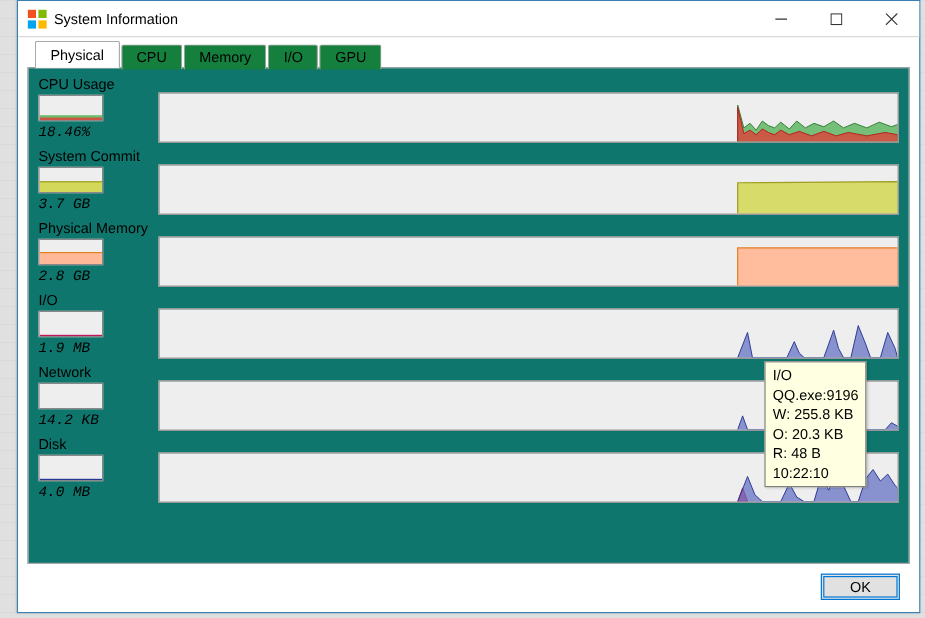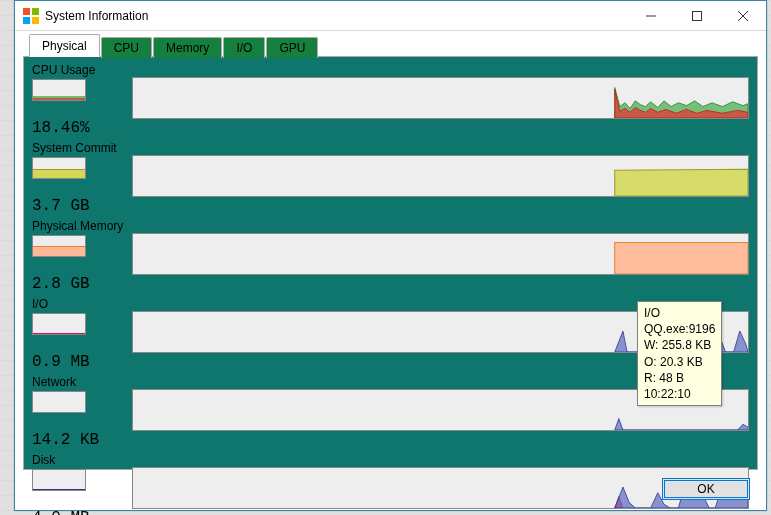--- a/index.html
+++ b/index.html
@@ -108,22 +108,23 @@
     background: #eeeeee;
     position: relative;
     overflow: hidden;
   }
   .thumb .fill {
     position: absolute;
     left: 0; right: 0; bottom: 0;
   }
   .metric-value {
     font-family: "Consolas", "Courier New", monospace;
-    font-size: 16px;
-    margin-top: 18px;
+    font-size: 12px;
+    margin-top: 2px;
+    font-style: italic;
   }
   .graph {
     flex: 1;
     height: 42px;
     border: 1px solid #888;
     background: #eeeeee;
     position: relative;
     overflow: hidden;
     margin-top: 14px;
   }
@@ -131,21 +132,21 @@
     position: absolute;
     inset: 0;
     width: 100%;
     height: 100%;
   }
   .btnbar {
     position: absolute;
     right: 16px; bottom: 10px;
   }
   .okbtn {
-    width: 88px;
+    width: 66px;
     padding: 3px 0;
     background: #e1e1e1;
     border: 1px solid #0078d7;
     outline: 1px solid #0078d7;
     outline-offset: -3px;
     text-align: center;
     font-size: 12px;
   }
   .tooltip {
     position: absolute;
@@ -251,21 +252,21 @@
           </svg>
         </div>
       </div>
 
       <div class="metric-row">
         <div class="metric-left">
           <div class="metric-label">I/O</div>
           <div class="thumb">
             <div class="fill" style="height:4%;background:#c2185b"></div>
           </div>
-          <div class="metric-value">0.9 MB</div>
+          <div class="metric-value">1.9 MB</div>
         </div>
         <div class="graph">
           <svg viewBox="0 0 600 42" preserveAspectRatio="none">
             <path fill="#5c6bc0" fill-opacity=".7" stroke="#283593" stroke-width="0.8" d="M470,42 L478,20 L482,42 L510,42 L516,28 L520,38 L524,42 L540,42 L548,18 L552,34 L556,42 L562,42 L568,14 L574,30 L578,42 L586,42 L592,20 L598,34 L600,42 Z"></path>
           </svg>
         </div>
       </div>
 
       <div class="metric-row">
         <div class="metric-left">

